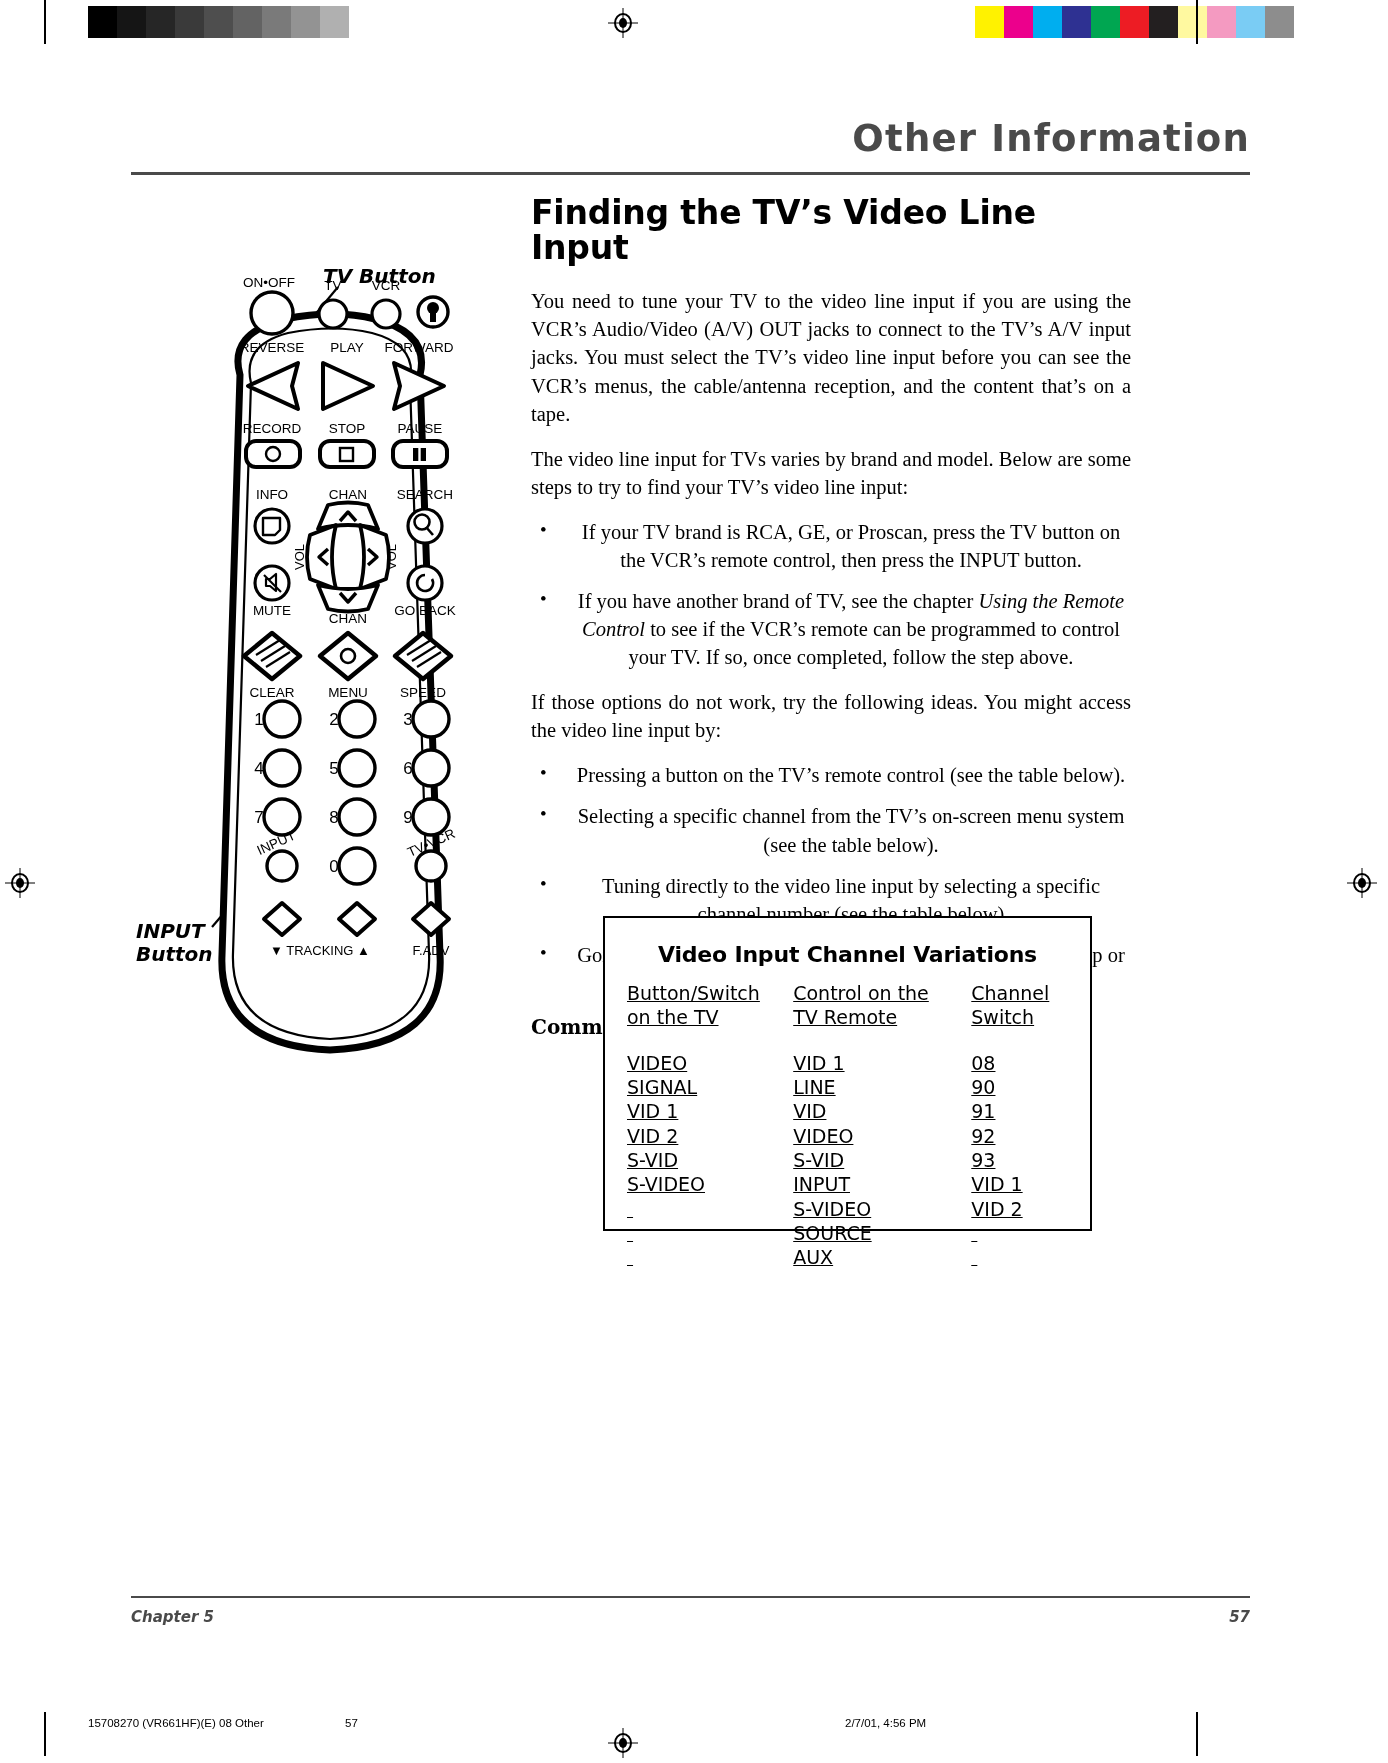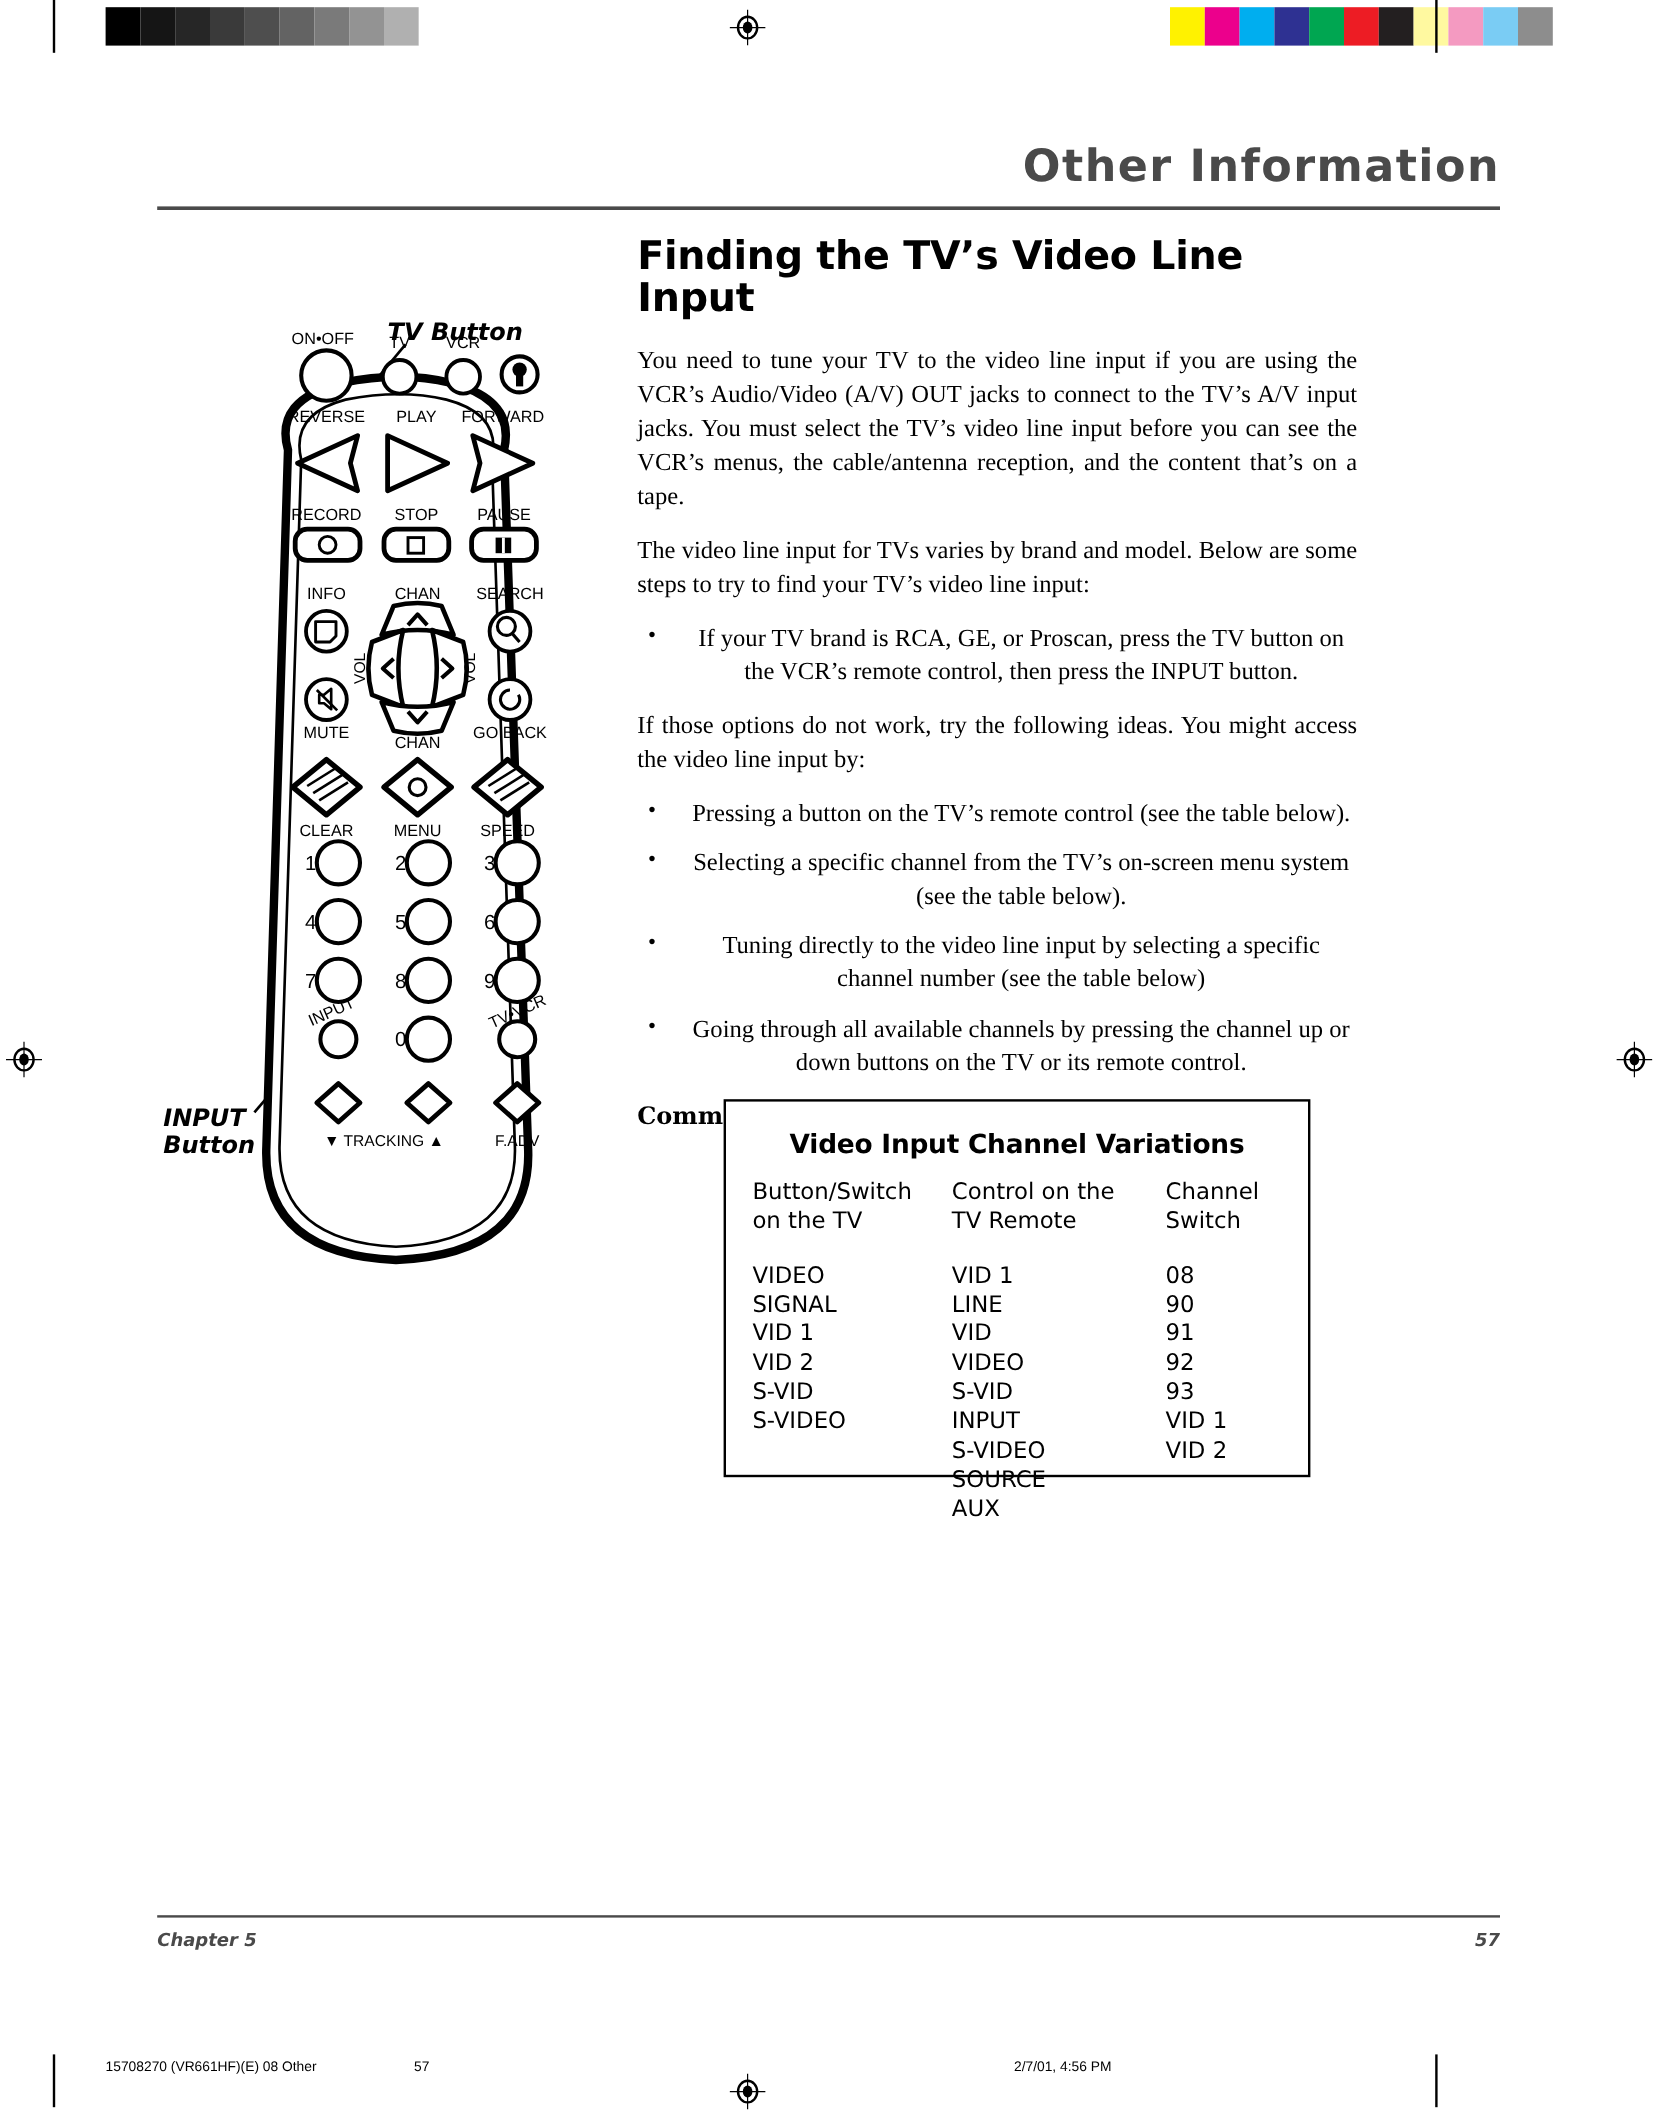--- a/index.html
+++ b/index.html
@@ -167,20 +167,21 @@
     text-align: center;
     margin-top: 24px;
     letter-spacing: -0.2px;
   }
   .tbl {
     font-family: "DejaVu Sans", sans-serif;
     font-size: 19px;
     margin-top: 14px;
     padding-left: 22px;
     line-height: 1.28;
+    text-decoration: underline;
   }
   .tbl-row { display: flex; }
   .col-a { width: 168px; }
   .col-b { width: 180px; }
   .col-c { width: 120px; }
   .tbl-head { margin-bottom: 21px; }
   .tbl-head .hl { display: block; }
 
   
   .footer-rule {
@@ -451,20 +452,21 @@
   </div>
 
   <div class="content">
     <h1 class="section-title">Finding the TV’s Video Line Input</h1>
 
     <p class="body">You need to tune your TV to the video line input if you are using the VCR’s Audio/Video (A/V) OUT jacks to connect to the TV’s A/V input jacks. You must select the TV’s video line input before you can see the VCR’s menus, the cable/antenna reception, and the content that’s on a tape.</p>
     <p class="body">The video line input for TVs varies by brand and model. Below are some steps to try to find your TV’s video line input:</p>
 
     <ul class="bullets">
       <li>If your TV brand is RCA, GE, or Proscan, press the TV button on the VCR’s remote control, then press the INPUT button.</li>
+      <li><span>If you have another brand of TV, see the chapter </span><span class="ital">Using the Remote Control</span><span> to see if the VCR’s remote can be programmed to control your TV. If so, once completed, follow the step above.</span></li>
     </ul>
 
     <p class="body">If those options do not work, try the following ideas. You might access the video line input by:</p>
 
     <ul class="bullets">
       <li>Pressing a button on the TV’s remote control (see the table below).</li>
       <li>Selecting a specific channel from the TV’s on-screen menu system (see the table below).</li>
       <li>Tuning directly to the video line input by selecting a specific channel number (see the table below)</li>
       <li>Going through all available channels by pressing the channel up or down buttons on the TV or its remote control.</li>
     </ul>

